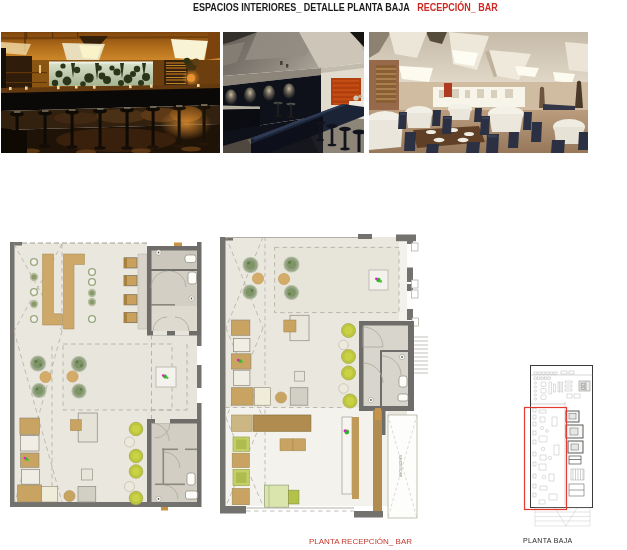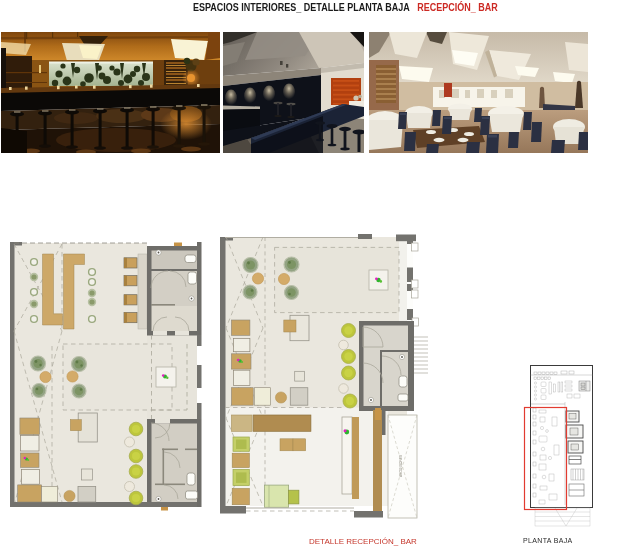--- a/index.html
+++ b/index.html
@@ -1090,15 +1090,15 @@
     <line x1="30" y1="152" x2="85" y2="152"></line>
       <line x1="30" y1="156.5" x2="85" y2="156.5"></line>
       <line x1="30" y1="161" x2="85" y2="161"></line>
     <line x1="50" y1="148" x2="61" y2="166"></line>
       <line x1="72" y1="148" x2="61" y2="166"></line>
   </g>
 
   <rect x="19.5" y="47.5" width="42" height="102" fill="none" stroke="#e23b30" stroke-width="1.2"></rect>
 </svg>
 
-<div class="abs" style="left:309px;top:537px;font-size:8px;color:#c5372c;white-space:nowrap;">DETALLE RECEPCIÓN_ BAR</div>
+<div class="abs" style="left:309px;top:537px;font-size:8px;color:#c5372c;white-space:nowrap;">PLANTA RECEPCIÓN_ BAR</div>
 
 <div class="abs" style="left:523px;top:537px;font-size:7px;letter-spacing:0.35px;color:#2a2a2a;white-space:nowrap;">PLANTA BAJA</div>
 
 </body></html>

